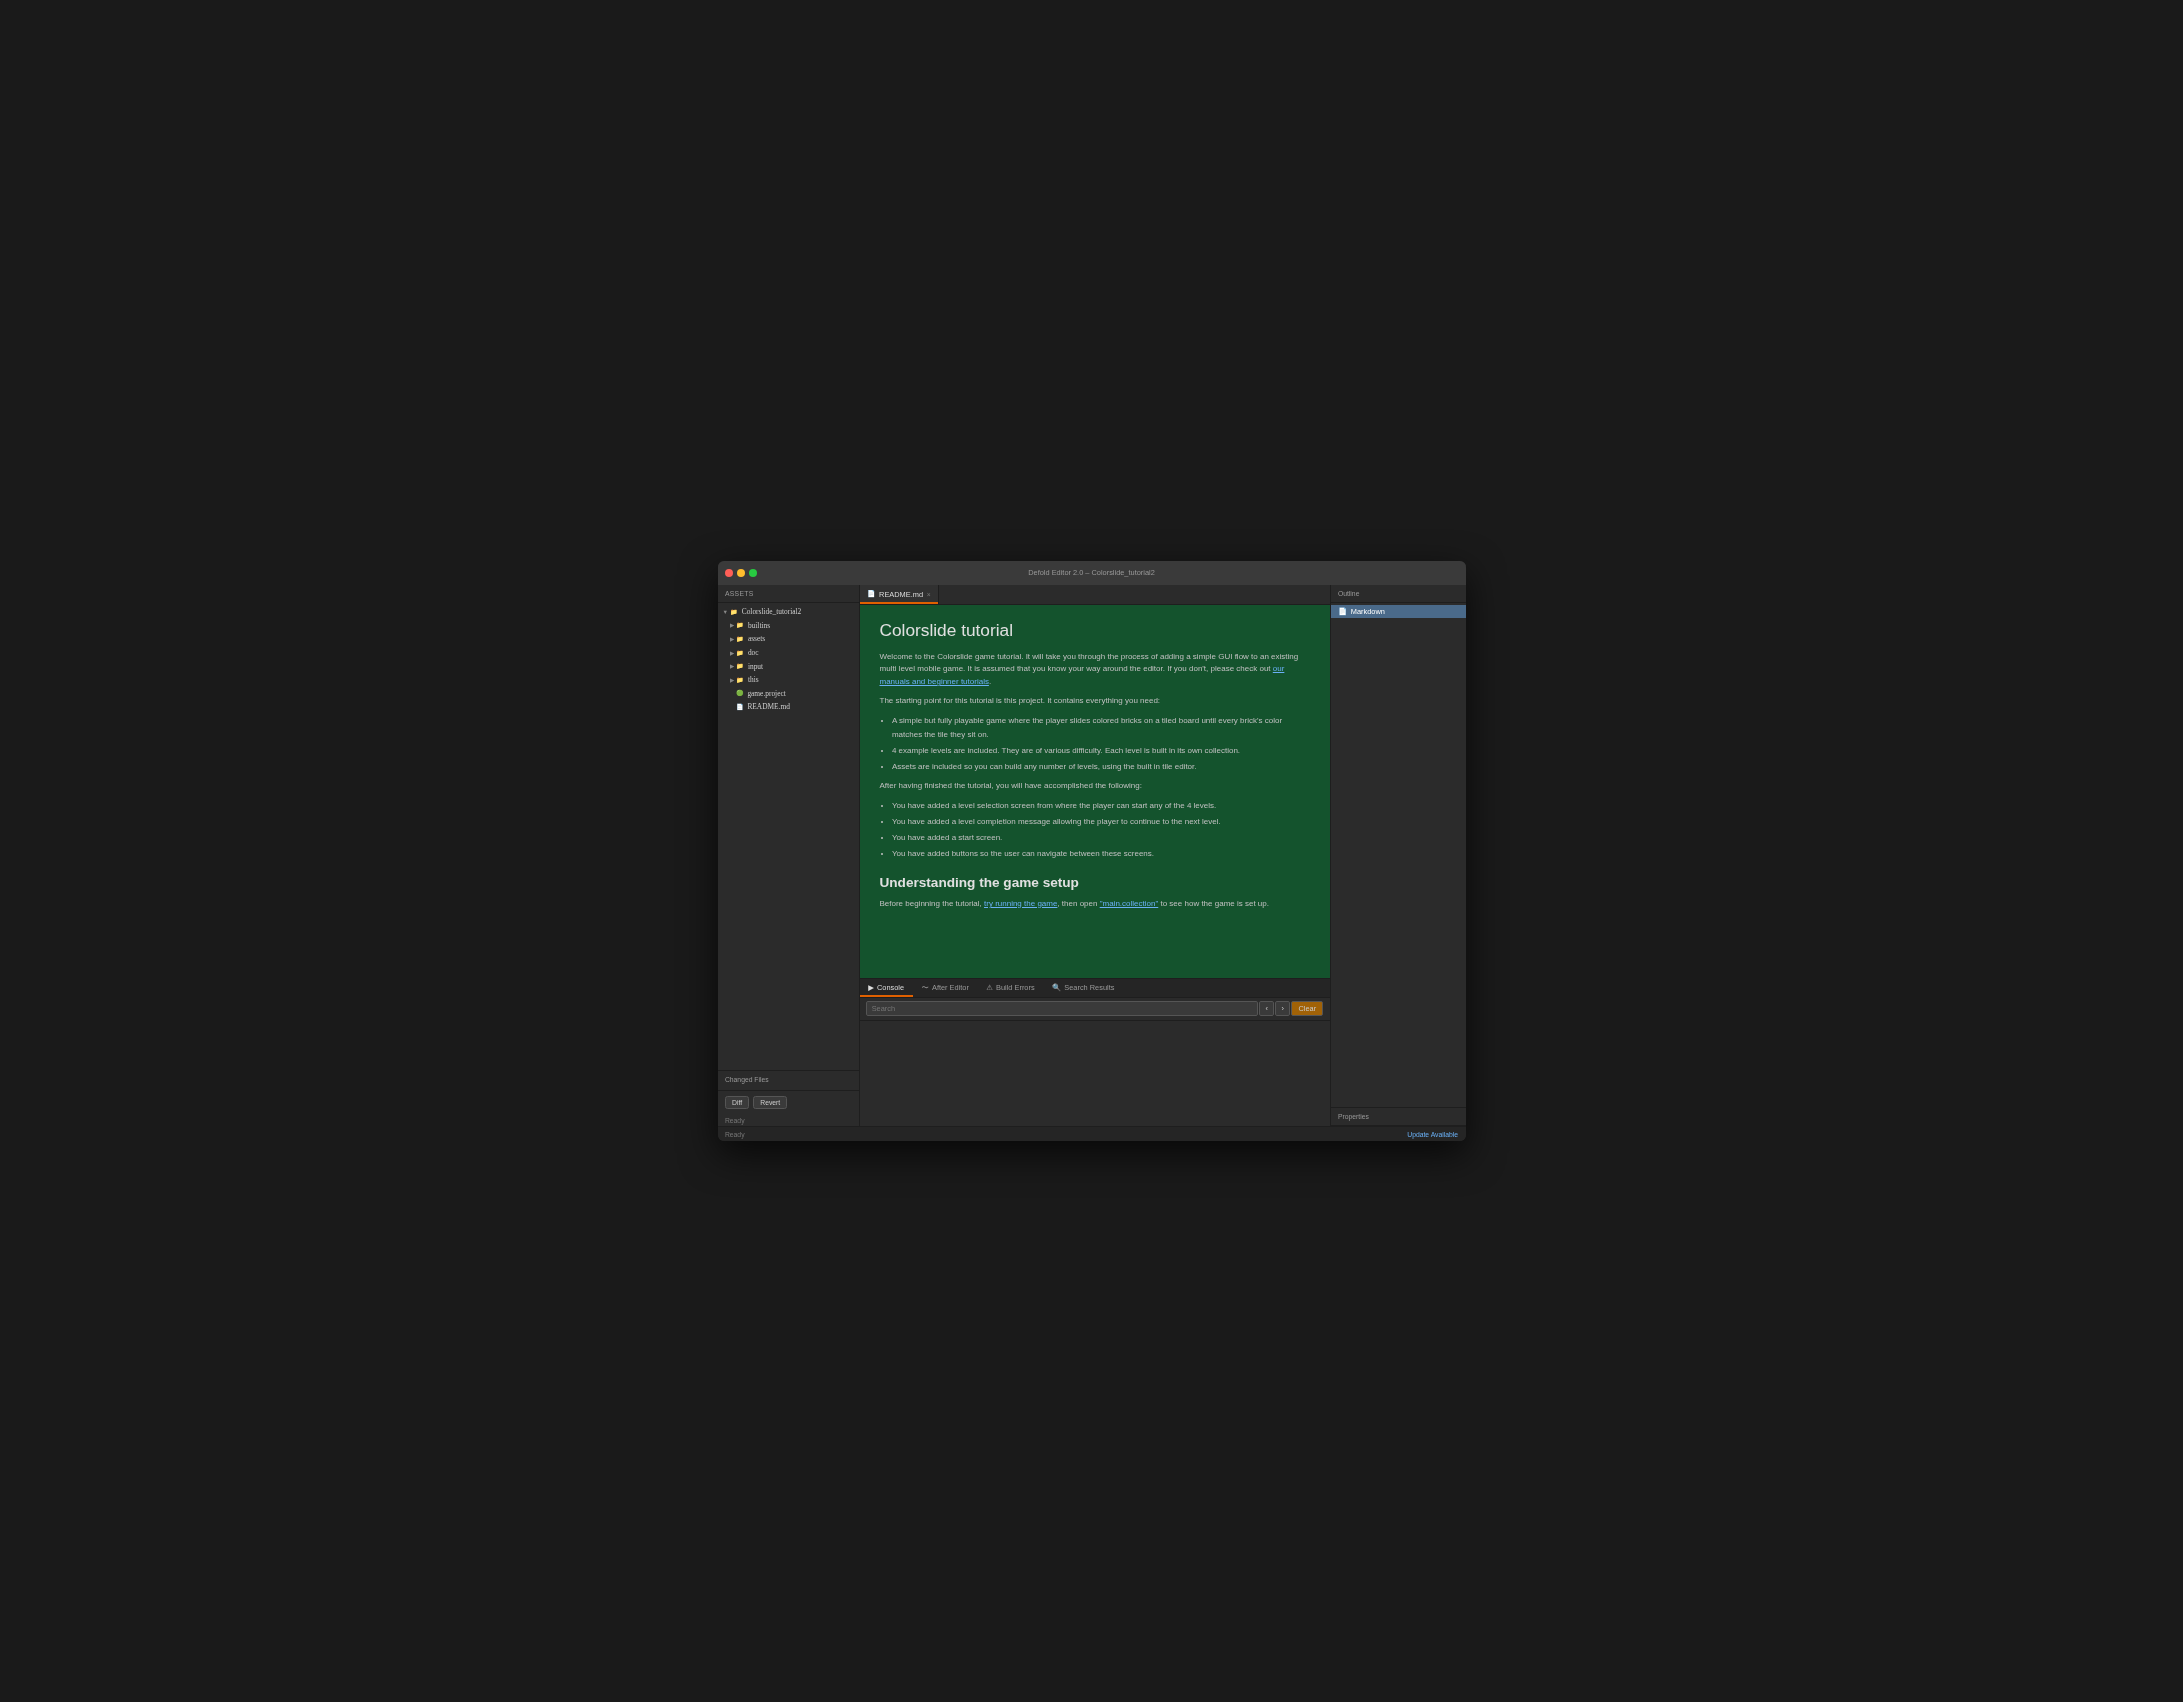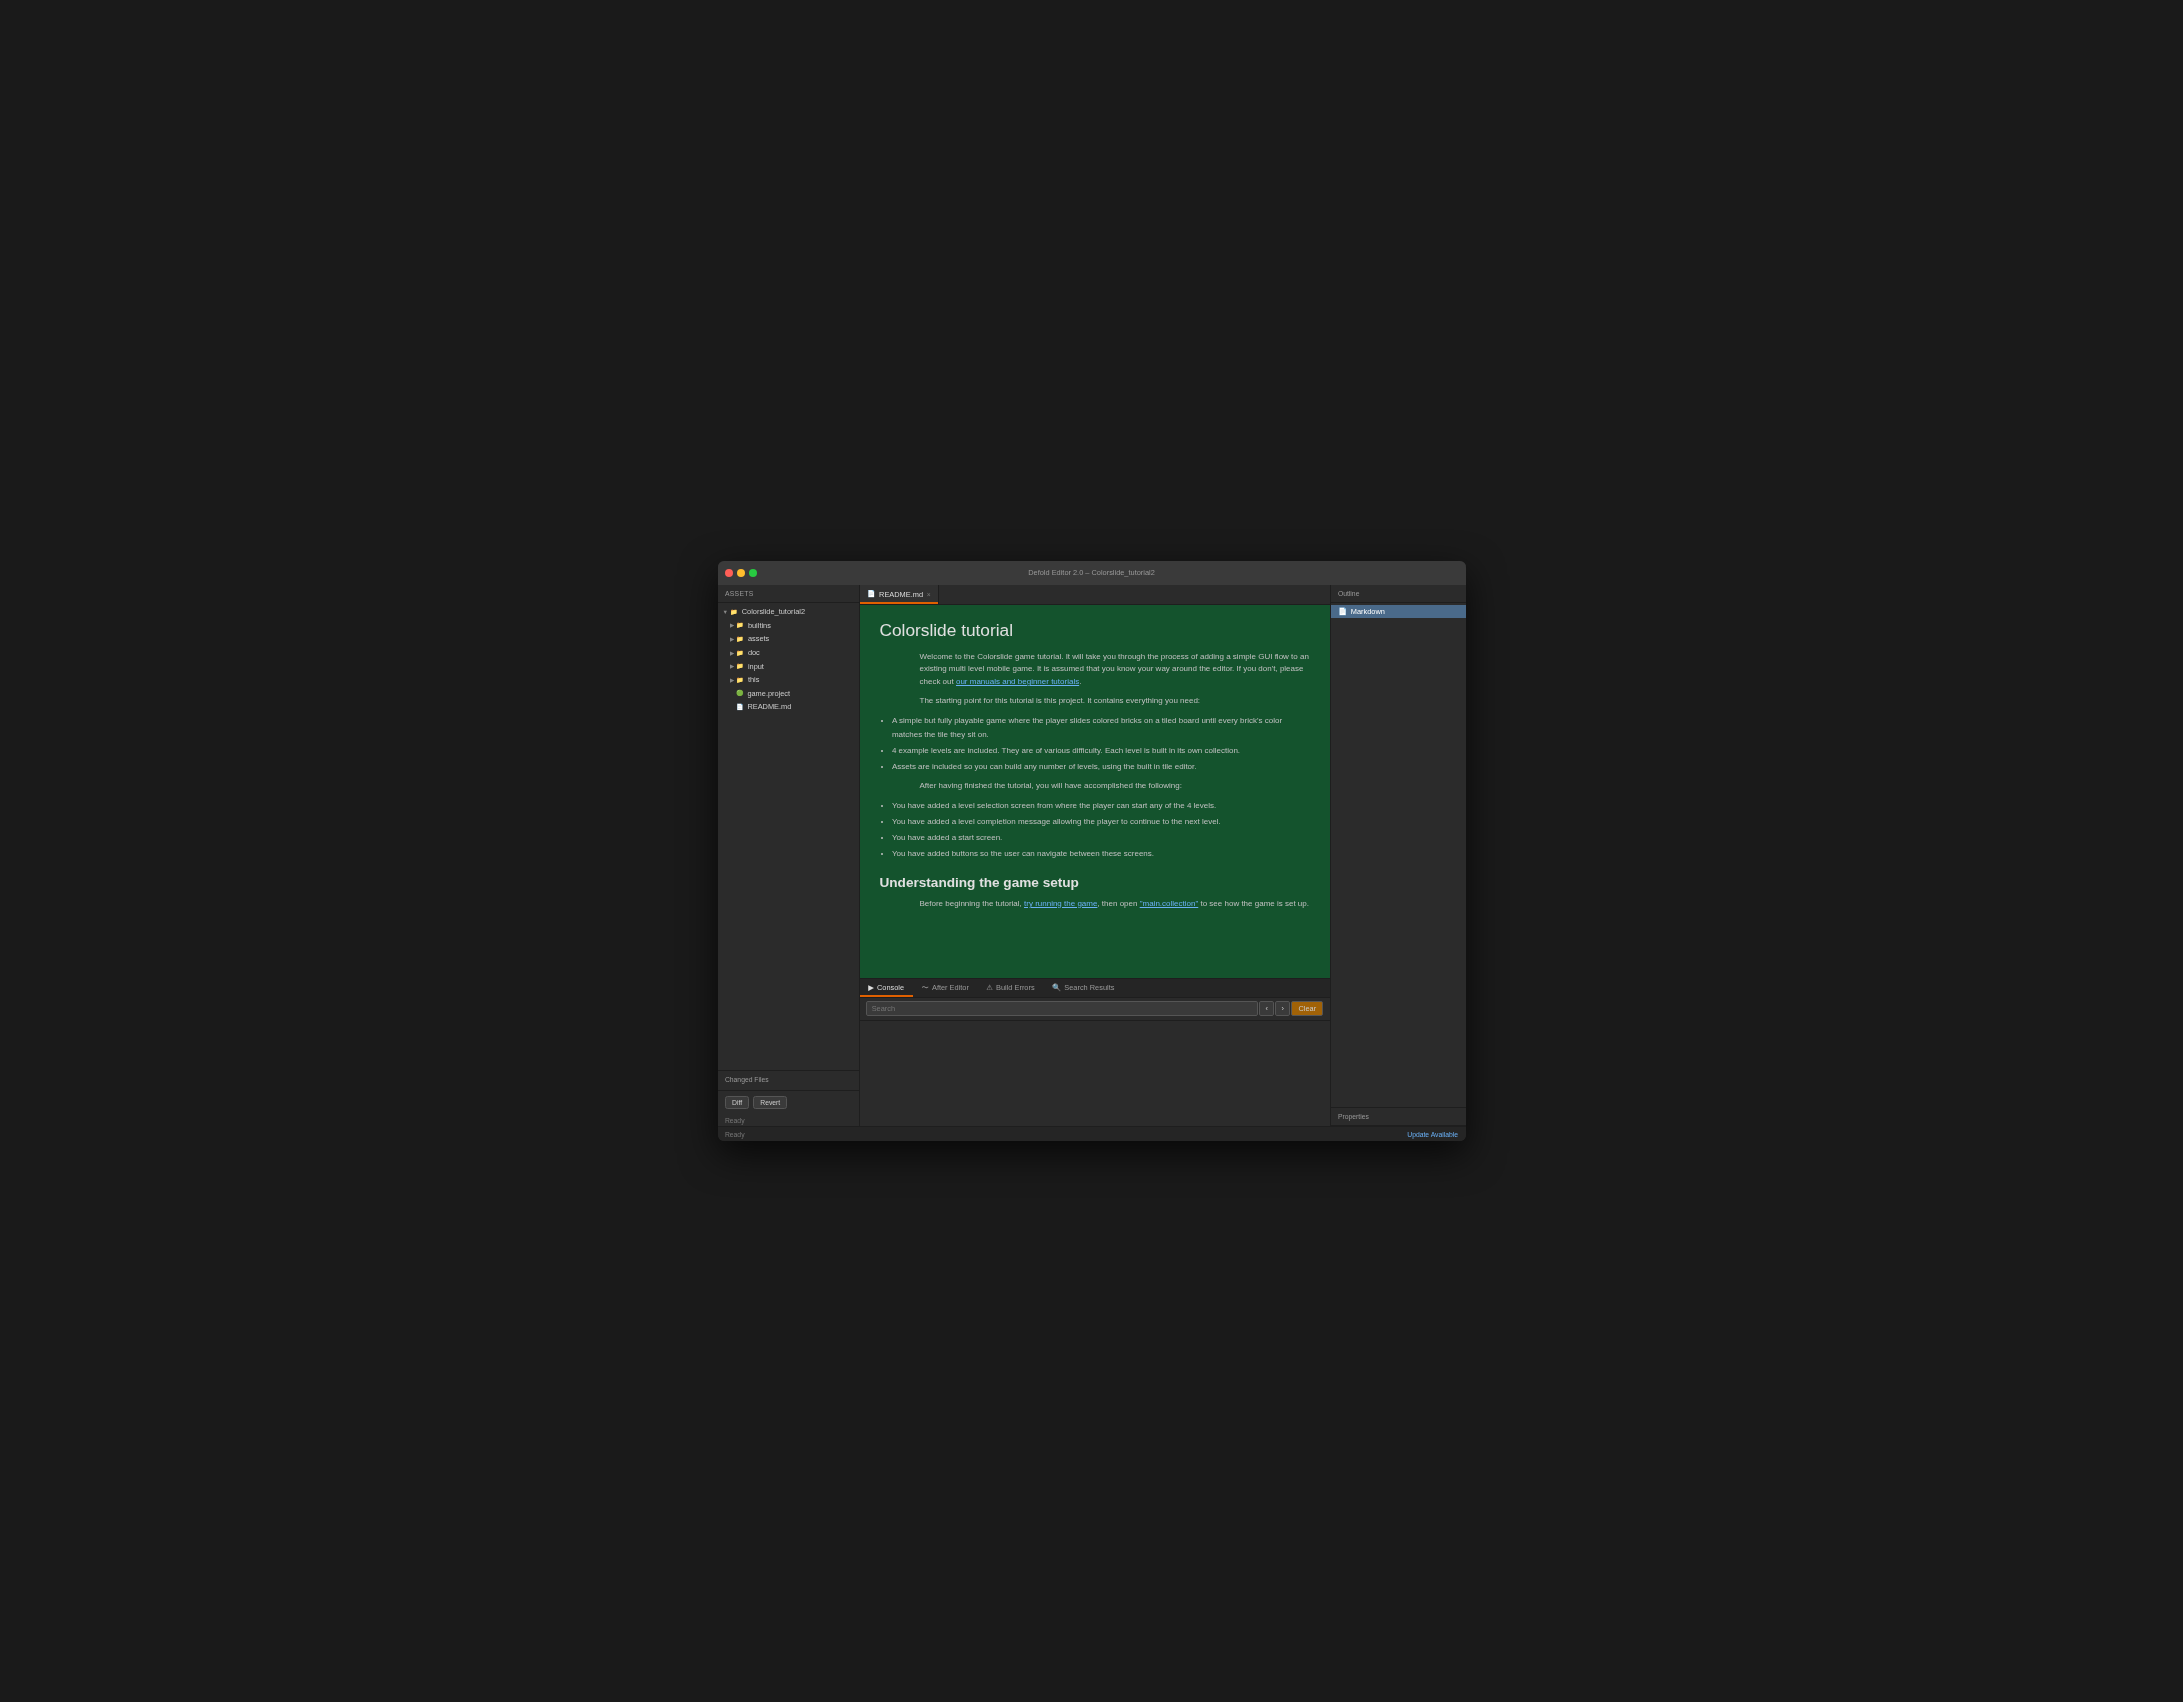--- a/index.html
+++ b/index.html
@@ -81,20 +81,21 @@
       padding: 2.5px 0;
     }
     .tree-item {
       display: flex;
       align-items: center;
       padding: 1.2px 5px;
       cursor: pointer;
       font-size: 7.4px;
       color: #ccc;
       height: 13.6px;
+      font-family: Liberation Serif, serif;
     }
     .tree-item .indent { display: inline-block; }
     .tree-icon {
       width: 10px;
       height: 10px;
       display: inline-flex;
       align-items: center;
       justify-content: center;
       margin-right: 2.5px;
       font-size: 6.2px;
@@ -198,21 +199,20 @@
       font-weight: 700;
       color: #e0e0e0;
       margin-bottom: 7.4px;
       margin-top: 15px;
     }
     .md-p {
       font-size: 8px;
       line-height: 1.6;
       color: #c0c0c0;
       margin-bottom: 6.2px;
-      margin-left: 40px;
     }
     .md-a {
       color: #6ab0f5;
       text-decoration: underline;
     }
     .md-ul {
       margin: 5px 0 6.2px 12.4px;
       line-height: 1.7;
       color: #c0c0c0;
       font-size: 8px;

